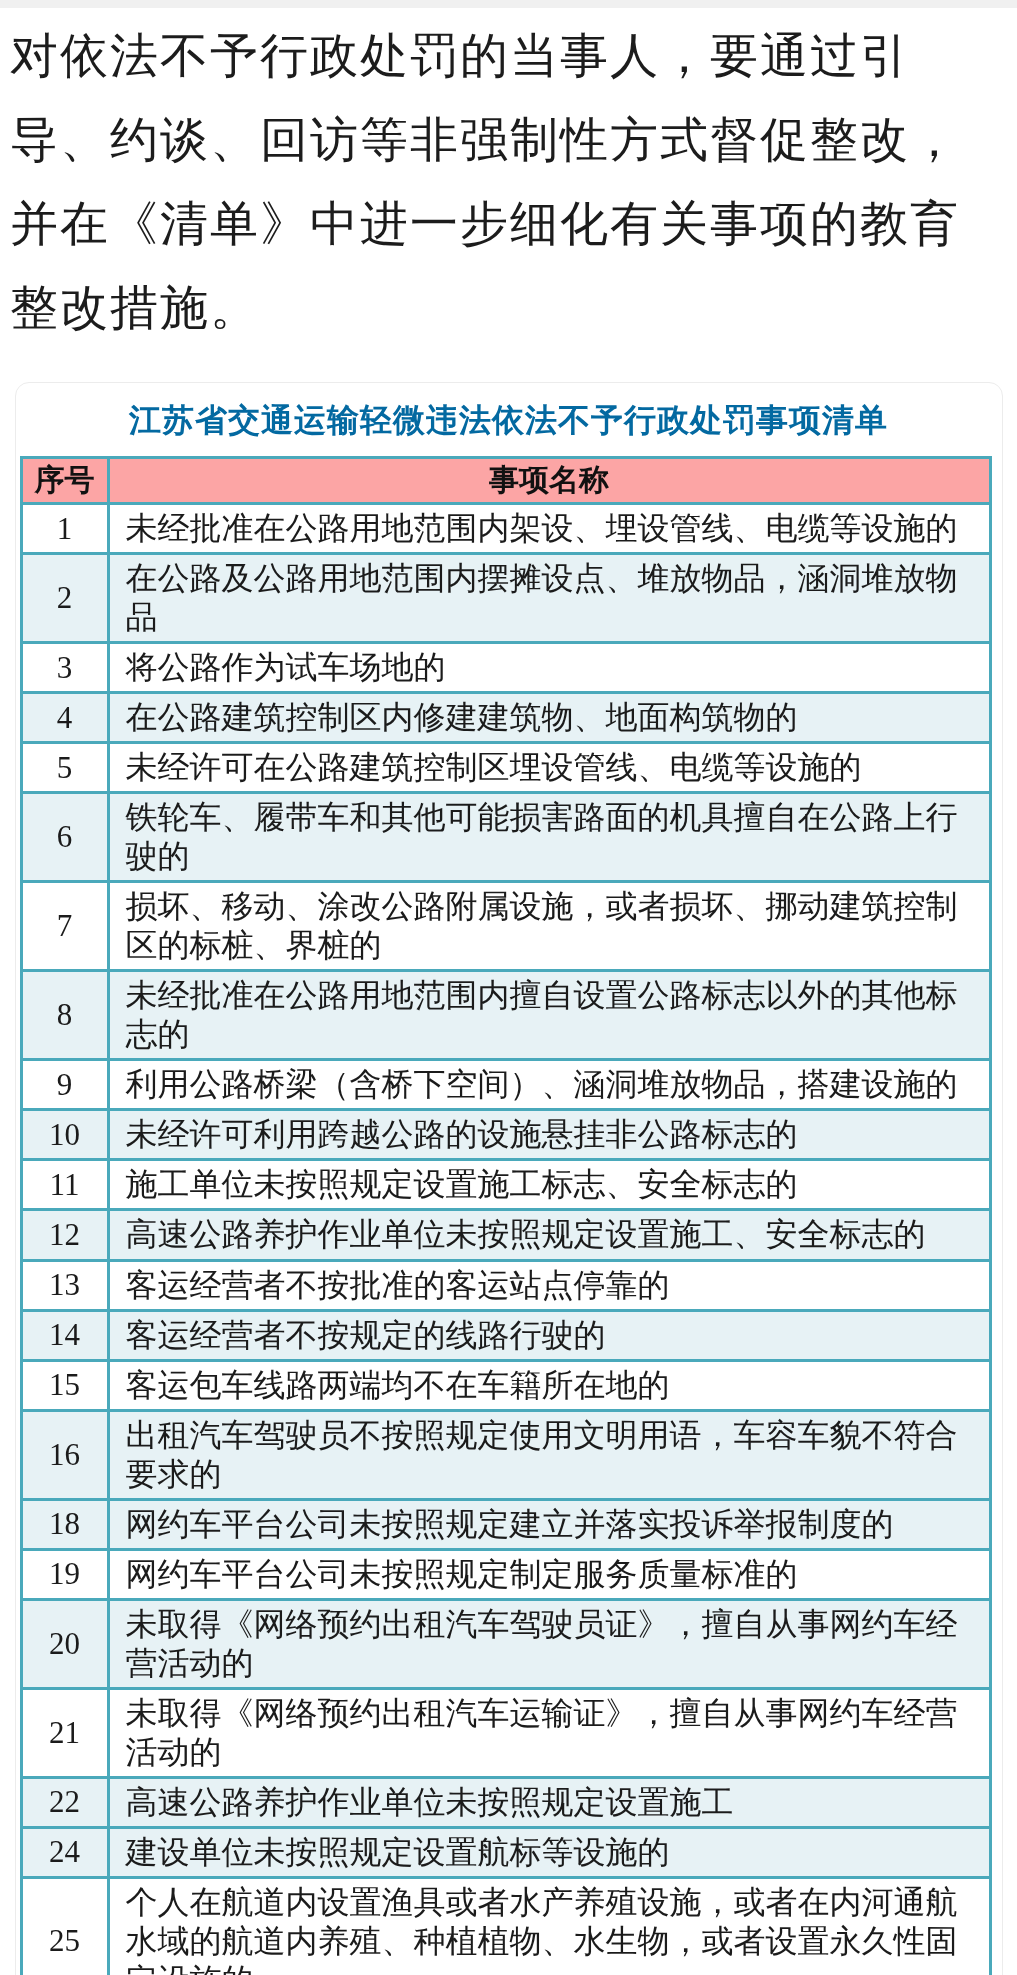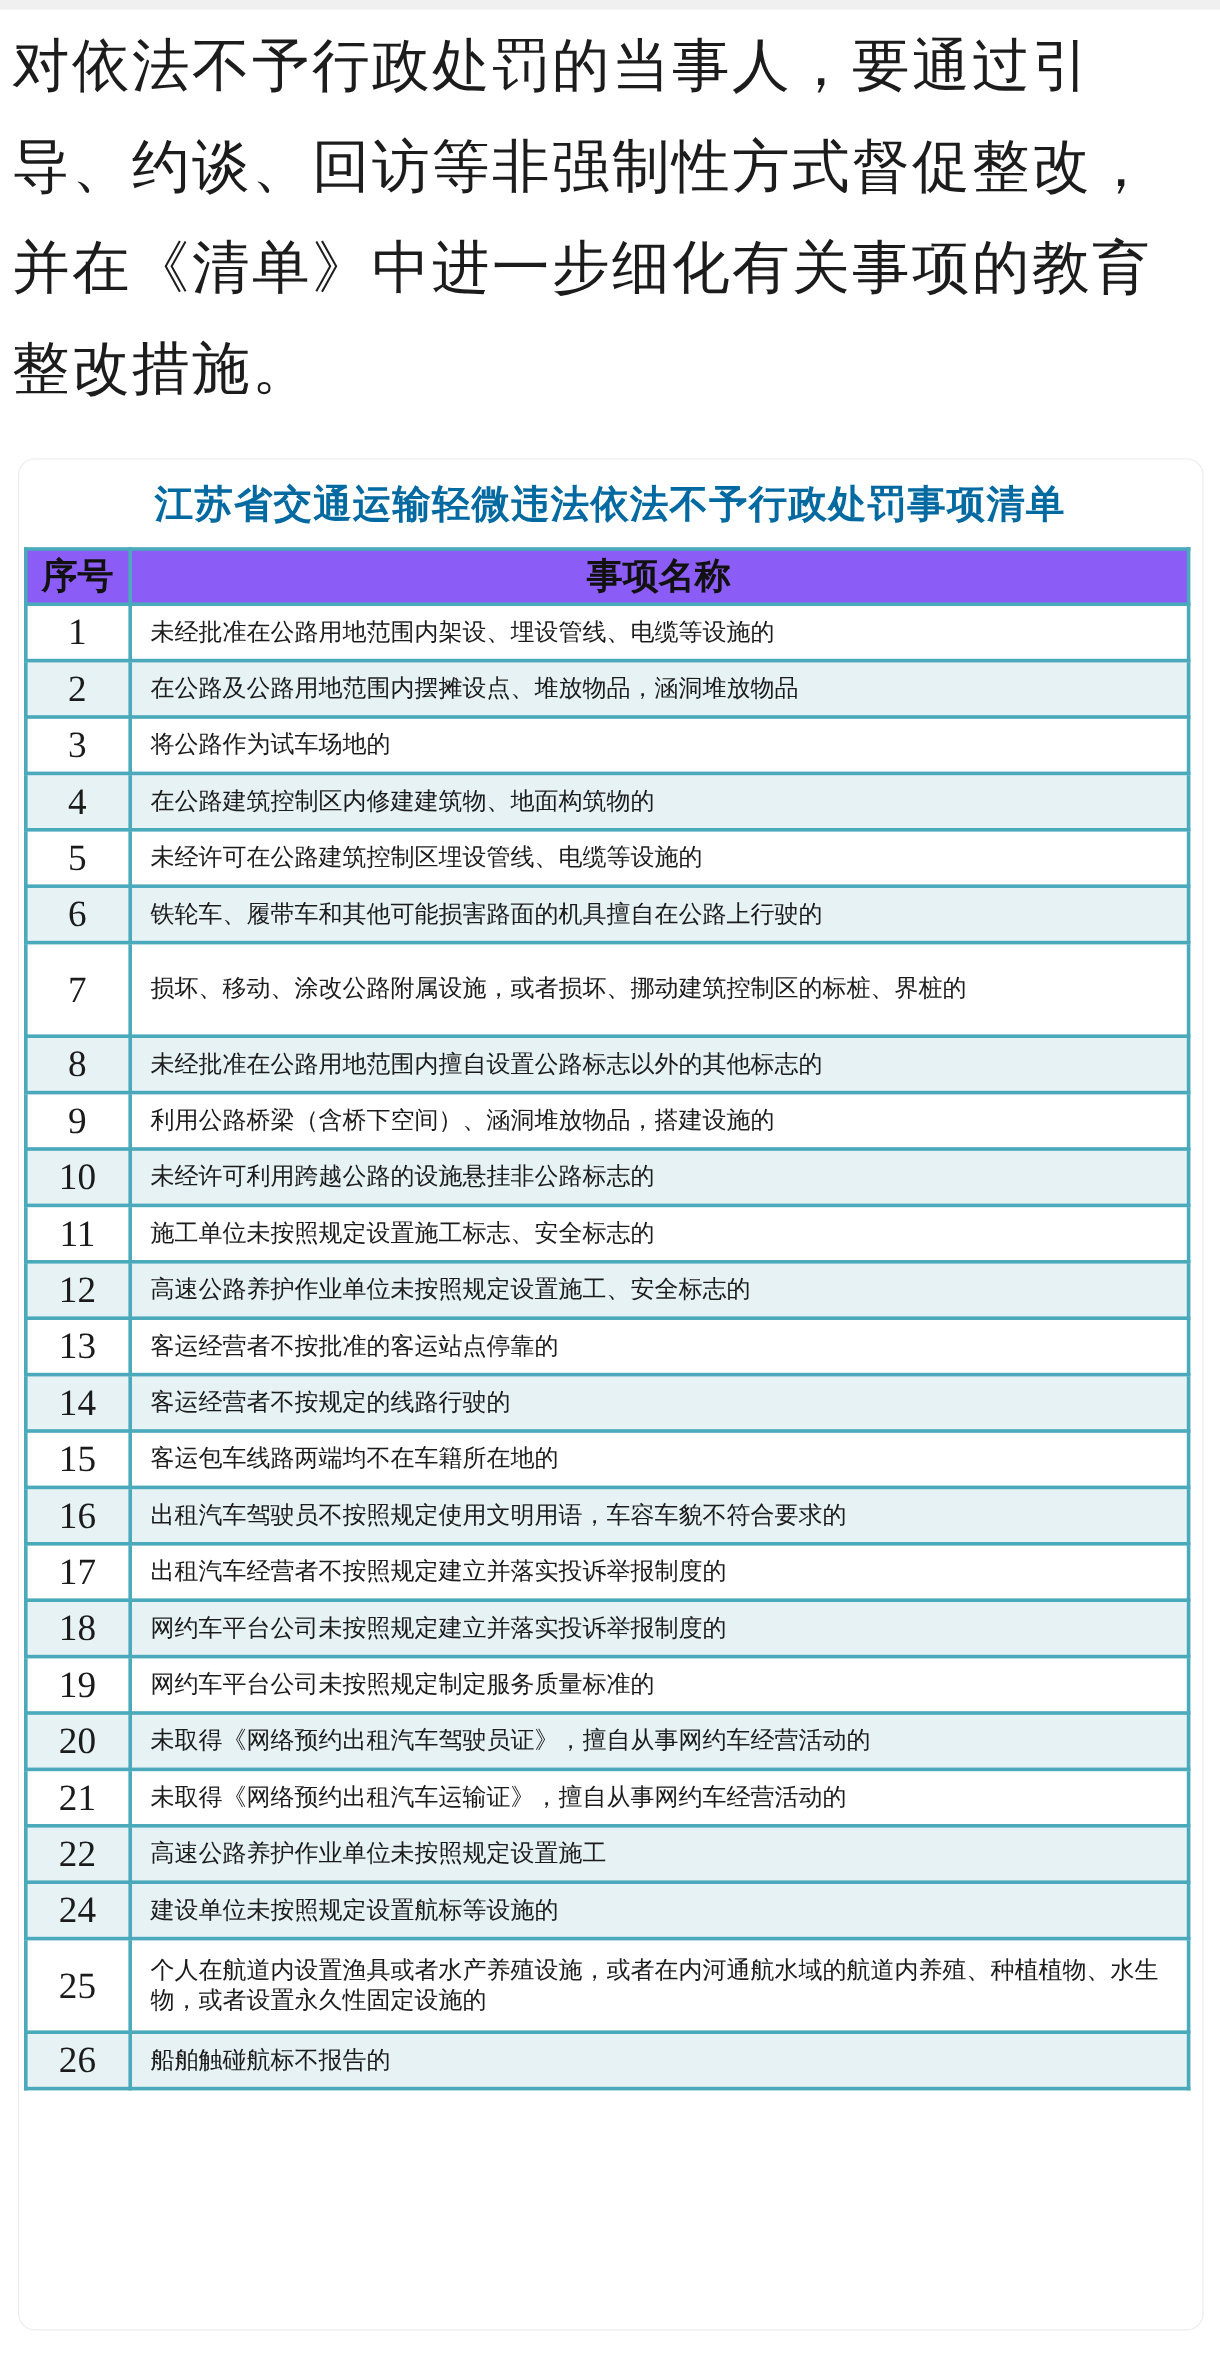--- a/index.html
+++ b/index.html
@@ -62,26 +62,26 @@
   table.list th.col-no,
   table.list td.cell-no {
     width: 87px;
     text-align: center;
   }
   table.list thead th {
     height: 46px;
     font-size: 30px;
     font-weight: bold;
     color: #111111;
-    background: #8b5cf6;
+    background: #fca5a5;
     text-align: center;
   }
   table.list td {
     height: 47px;
-    font-size: 20px;
+    font-size: 32px;
     color: #1b1b1b;
     background: #ffffff;
   }
   table.list td.cell-no {
     font-size: 31px;
     font-family: "Liberation Serif", serif;
   }
   table.list td.cell-item {
     padding: 4px 10px 4px 16px;
     line-height: 1.22;
@@ -169,24 +169,20 @@
           <td class="cell-item">客运经营者不按规定的线路行驶的</td>
         </tr>
         <tr>
           <td class="cell-no">15</td>
           <td class="cell-item">客运包车线路两端均不在车籍所在地的</td>
         </tr>
         <tr class="alt">
           <td class="cell-no">16</td>
           <td class="cell-item">出租汽车驾驶员不按照规定使用文明用语，车容车貌不符合要求的</td>
         </tr>
-        <tr>
-          <td class="cell-no">17</td>
-          <td class="cell-item">出租汽车经营者不按照规定建立并落实投诉举报制度的</td>
-        </tr>
         <tr class="alt">
           <td class="cell-no">18</td>
           <td class="cell-item">网约车平台公司未按照规定建立并落实投诉举报制度的</td>
         </tr>
         <tr>
           <td class="cell-no">19</td>
           <td class="cell-item">网约车平台公司未按照规定制定服务质量标准的</td>
         </tr>
         <tr class="alt">
           <td class="cell-no">20</td>

